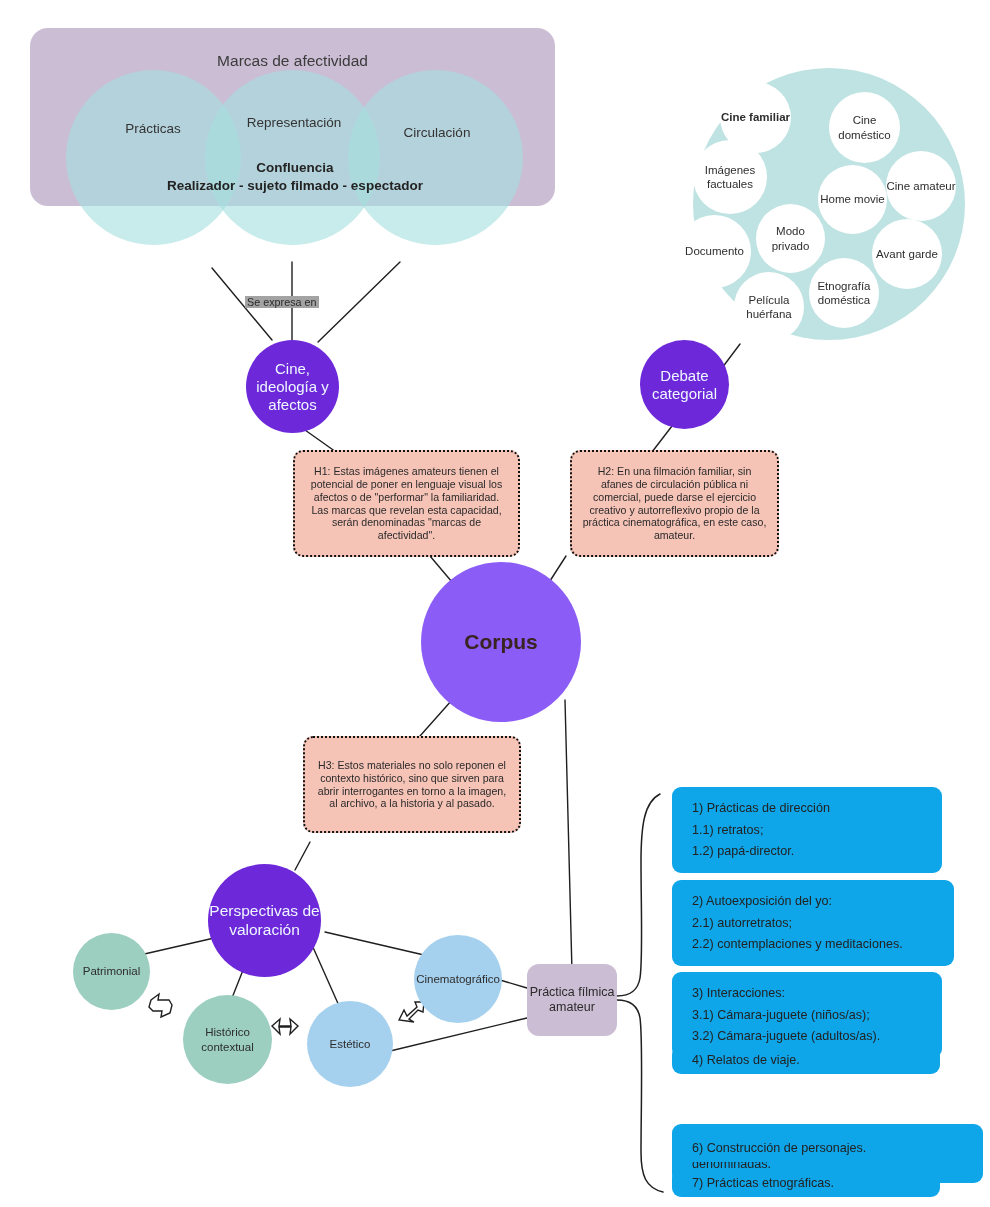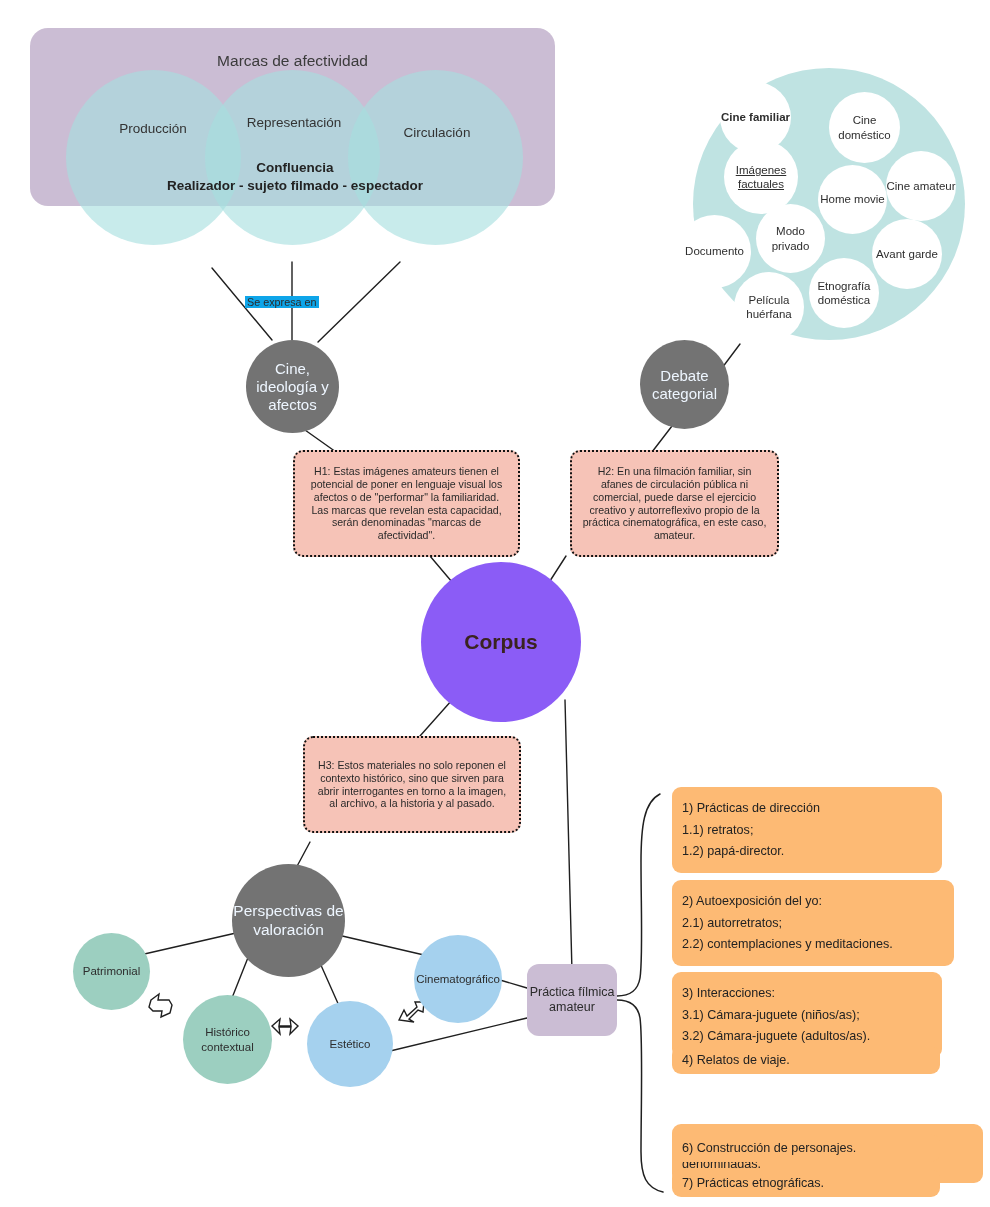--- a/index.html
+++ b/index.html
@@ -74,21 +74,21 @@
     border-radius:50%;
     background:#ffffff;
     font-size:11.5px;
     color:#2e2e2e;
     line-height:1.16;
   }
 
   
   .blue-circle{
     border-radius:50%;
-    background:#737373;
+    background:#6d28d9;
     color:#eef6ff;
   }
   .blue-circle span{font-size:15px;line-height:1.2;}
   .blue-circle.big span{font-size:15.5px;}
 
   
   .corpus{
     border-radius:50%;
     background:#8b5cf6;
   }
@@ -133,41 +133,41 @@
   
   .practice-box{
     background:#cbbdd4;
     border-radius:12px;
     font-size:12.5px;
     color:#2b2b2b;
     line-height:1.22;
   }
   .list-box{
     position:absolute;
-    background:#fdba74;
+    background:#0ea5e9;
     border-radius:9px;
     box-sizing:border-box;
-    padding:7px 10px;
+    padding:7px 20px;
     font-size:12.6px;
     color:#222;
     display:flex;
     flex-direction:column;
     justify-content:center;
   }
   .list-box .li{
     line-height:1.0;
     padding:4.5px 0;
     white-space:nowrap;
   }
 
   .edge-label{
     position:absolute;
     font-size:10.8px;
     color:#2b2b2b;
-    background:#0ea5e9;
+    background:#a3a3a3;
     padding:0 2px;
     z-index:8;
     white-space:nowrap;
   }
 </style>
 </head>
 <body>
 
 <div id="canvas">
 
@@ -220,40 +220,40 @@
     </g>
   </svg>
 
   <div class="node panel-purple" style="left:30px; top:28px; width:525px; height:178px;"></div>
   <div class="panel-title" style="left:30px; top:52px; width:525px;">Marcas de afectividad</div>
 
   <div class="node venn" style="left:66px; top:70px; width:175px; height:175px;"></div>
   <div class="node venn" style="left:205px; top:70px; width:175px; height:175px;"></div>
   <div class="node venn" style="left:348px; top:70px; width:175px; height:175px;"></div>
 
-  <div class="venn-label" style="left:88px; top:121px; width:130px;">Producción</div>
+  <div class="venn-label" style="left:88px; top:121px; width:130px;">Prácticas</div>
   <div class="venn-label" style="left:224px; top:115px; width:140px;">Representación</div>
   <div class="venn-label" style="left:372px; top:125px; width:130px;">Circulación</div>
 
   <div class="confluencia" style="left:60px; top:159px; width:470px;">
     <div>Confluencia</div>
     <div>Realizador - sujeto filmado - espectador</div>
   </div>
 
   <div class="edge-label" style="left:245px; top:296px;">Se expresa en</div>
 
   <div class="node big-disc" style="left:693px; top:68px; width:272px; height:272px;"></div>
 
   <div class="node bubble" style="left:720px; top:82px; width:71px; height:71px;font-weight:bold;">
       <span>Cine familiar</span>
     </div>
   <div class="node bubble" style="left:829px; top:92px; width:71px; height:71px;">
       <span>Cine doméstico</span>
     </div>
-  <div class="node bubble" style="left:724px; top:140px; width:74px; height:74px;text-decoration:underline;">
+  <div class="node bubble" style="left:693px; top:140px; width:74px; height:74px;">
       <span>Imágenes factuales</span>
     </div>
   <div class="node bubble" style="left:818px; top:165px; width:69px; height:69px;">
       <span>Home movie</span>
     </div>
   <div class="node bubble" style="left:886px; top:151px; width:70px; height:70px;">
       <span>Cine amateur</span>
     </div>
   <div class="node bubble" style="left:678px; top:215px; width:73px; height:73px;">
       <span>Documento</span>
@@ -288,21 +288,21 @@
     </div>
 
   <div class="node hypo" style="left:263px; top:736px; width:218px; height:97px;">
       <span>H3:  Estos materiales no solo reponen el contexto histórico, sino que sirven para abrir interrogantes en torno a la imagen, al archivo, a la historia y al pasado.</span>
     </div>
 
   <div class="node corpus" style="left:421px; top:562px; width:160px; height:160px;">
       <span>Corpus</span>
     </div>
 
-  <div class="node blue-circle big" style="left:232px; top:864px; width:113px; height:113px;">
+  <div class="node blue-circle big" style="left:208px; top:864px; width:113px; height:113px;">
       <span>Perspectivas de valoración</span>
     </div>
 
   <div class="node leaf-green" style="left:73px; top:933px; width:77px; height:77px;">
       <span>Patrimonial</span>
     </div>
 
   <div class="node leaf-green" style="left:183px; top:995px; width:89px; height:89px;">
       <span>Histórico contextual</span>
     </div>

